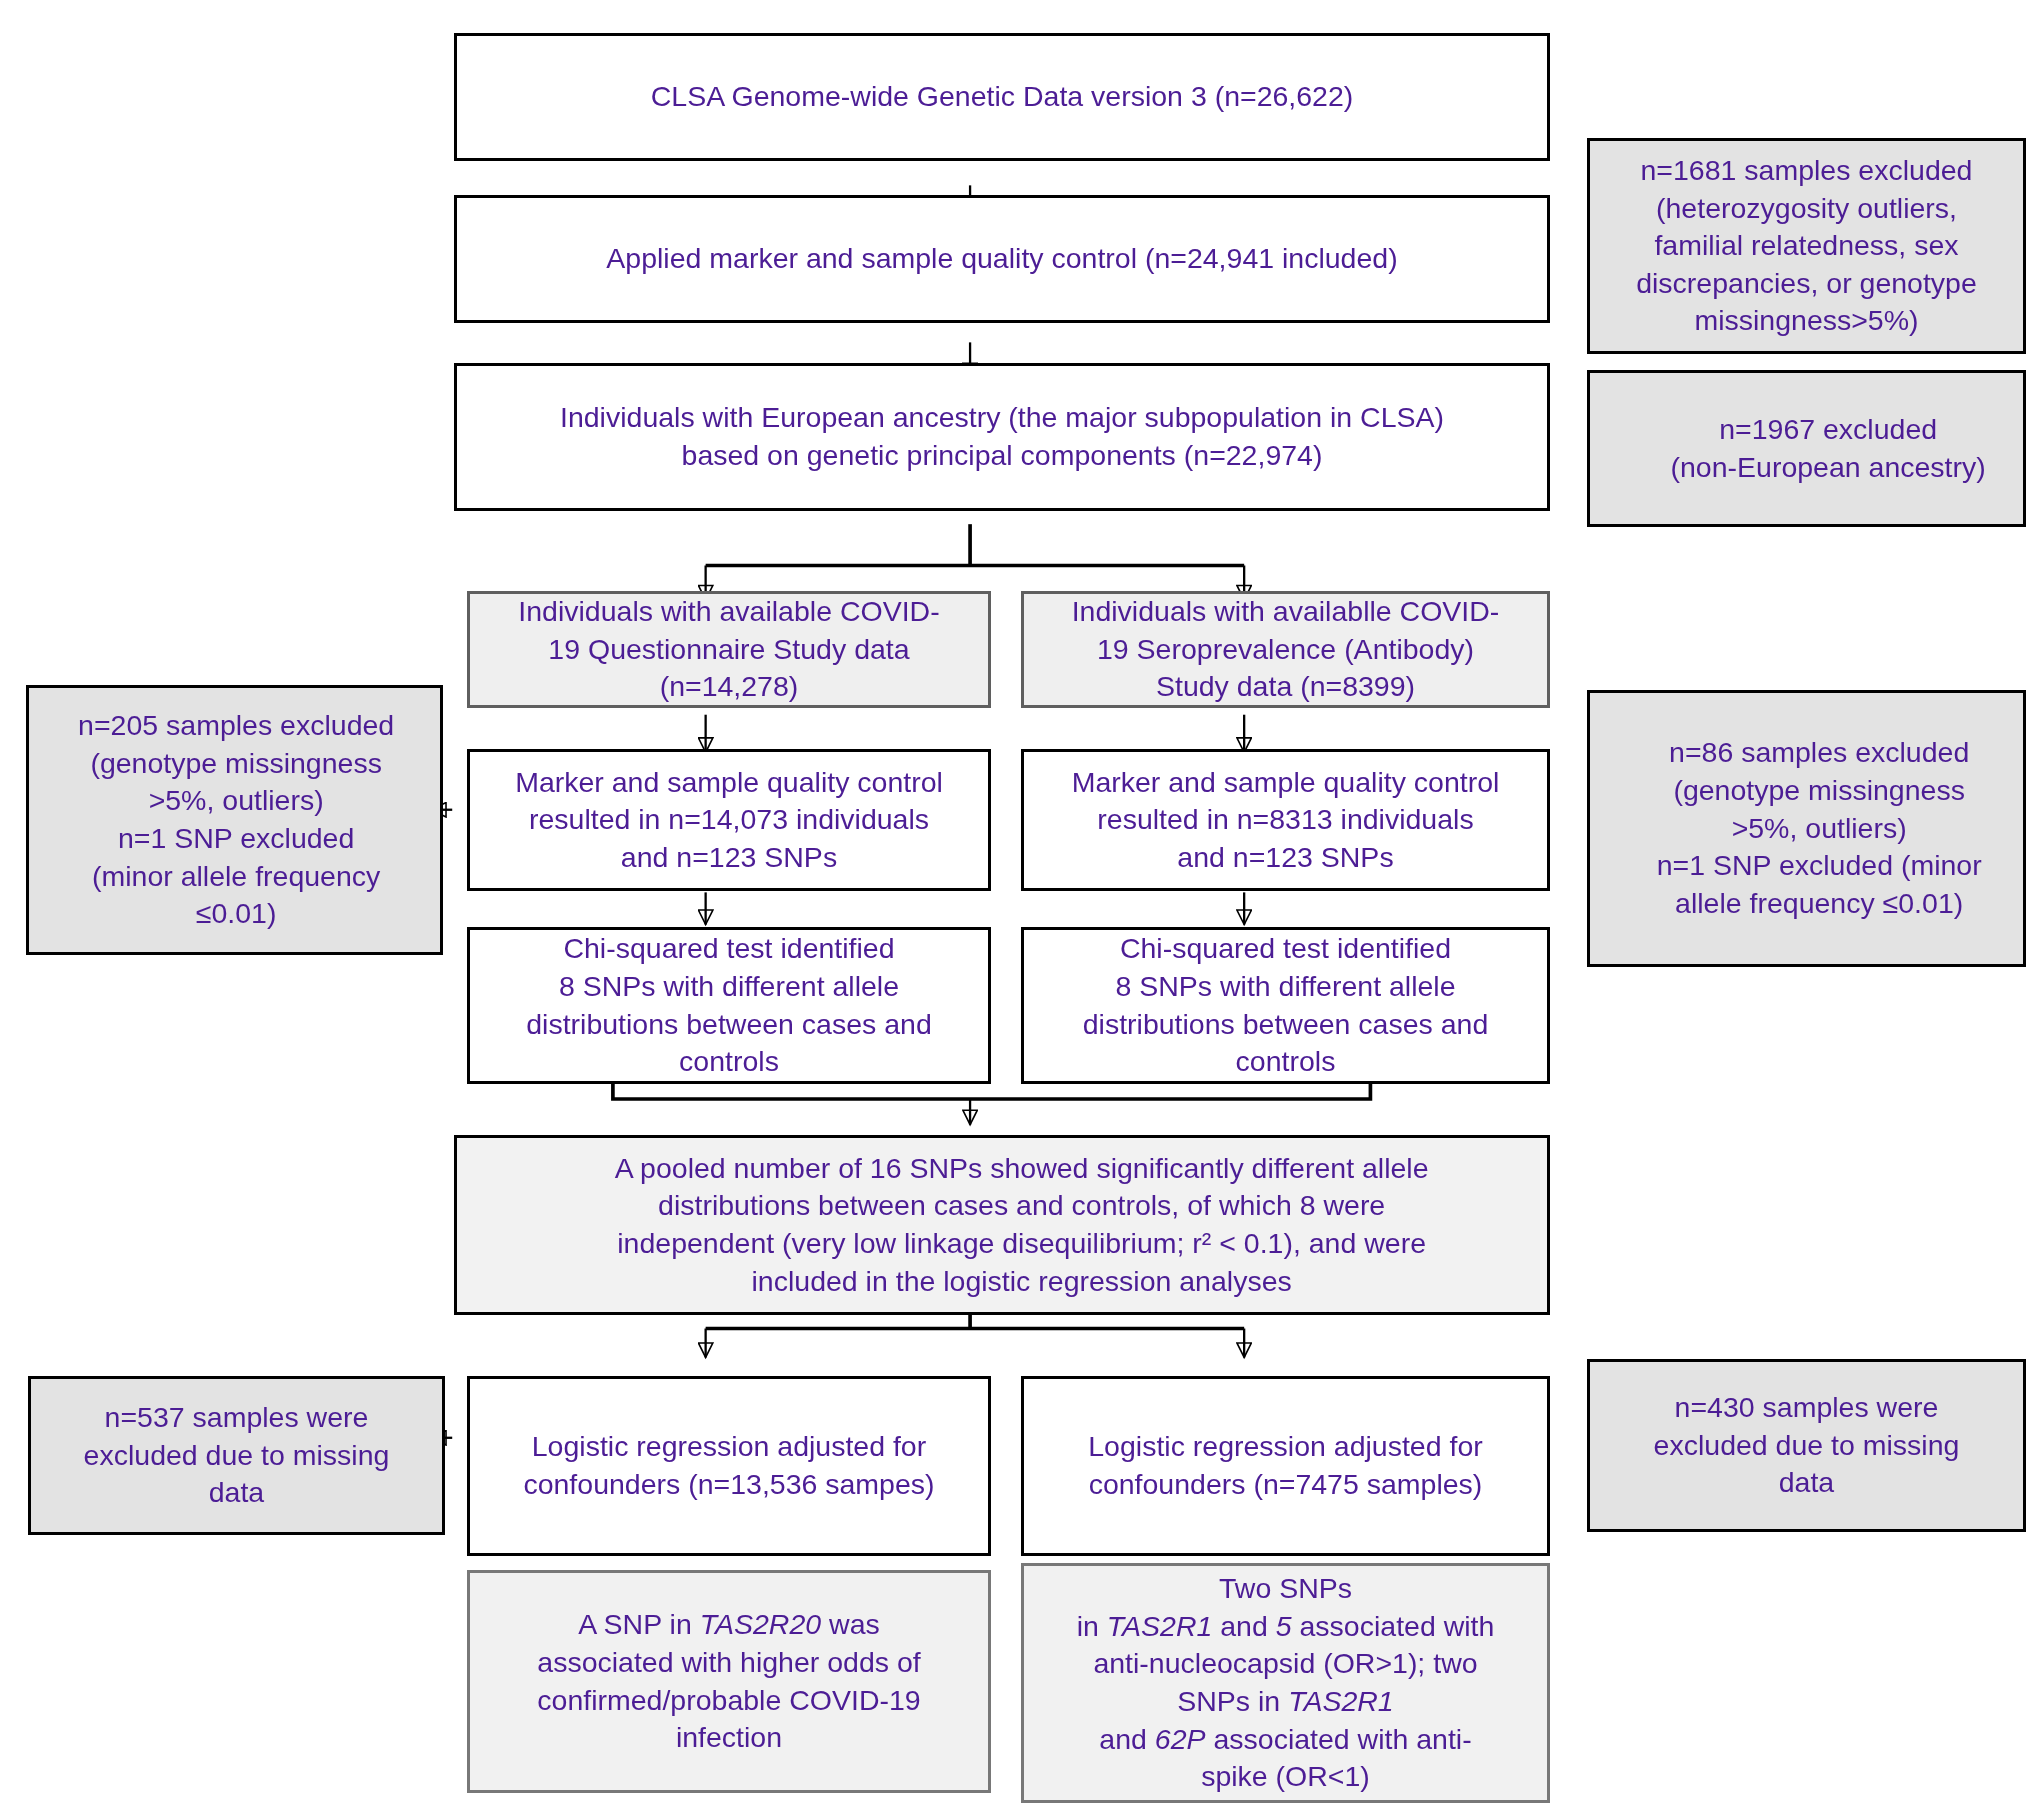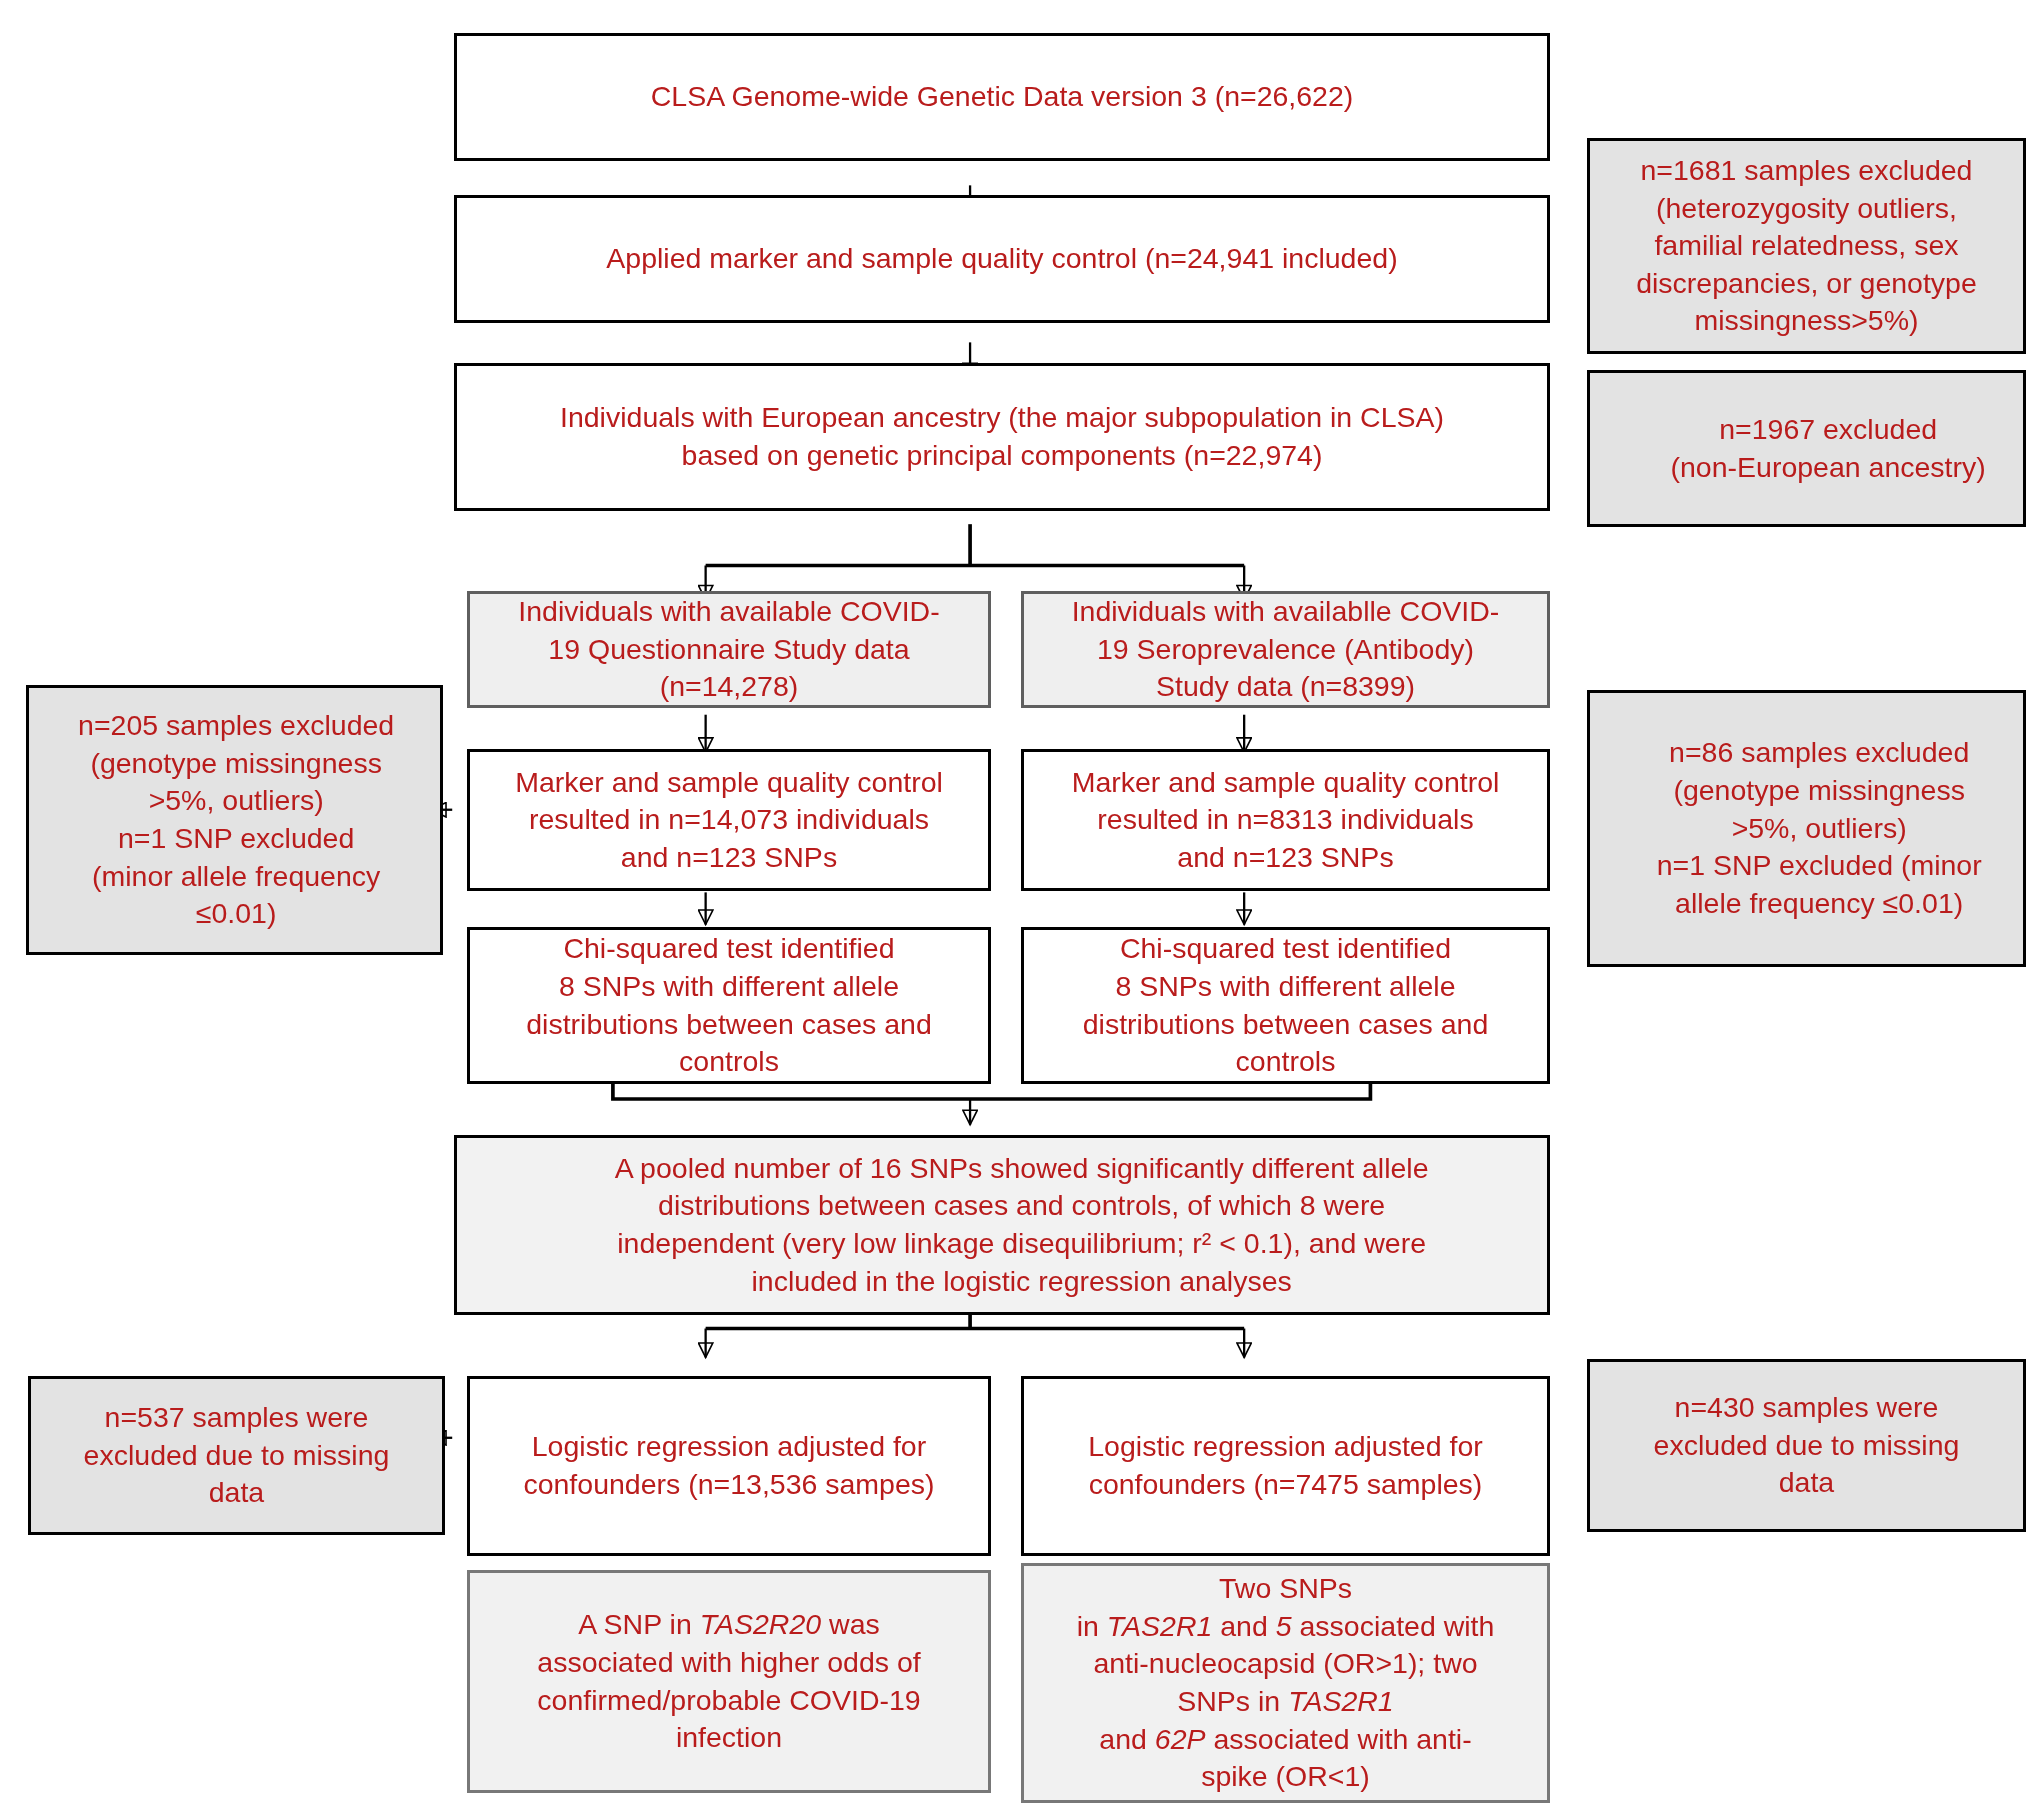--- a/index.html
+++ b/index.html
@@ -1,21 +1,21 @@
 <!DOCTYPE html>
 <html style="font-size:7.6px"><head>
 <meta charset="utf-8">
 <style>
   html,body{margin:0;padding:0;background:#fff;}
   #canvas{
     position:relative;
     width:1970px;height:1810px;
     background:#fff;
     font-family:"Liberation Sans","DejaVu Sans",sans-serif;
-    font-size:28.5px;line-height:1.32;color:#b91c1c;
+    font-size:28.5px;line-height:1.32;color:#4c1d95;
   }
   .box{
     position:absolute;
     box-sizing:border-box;
     display:flex;align-items:center;justify-content:center;
     text-align:center;
     white-space:pre-line;
     padding:1.9px 4.7px;
   }
   .process{background:#ffffff;border:3.3px solid #000000;}

